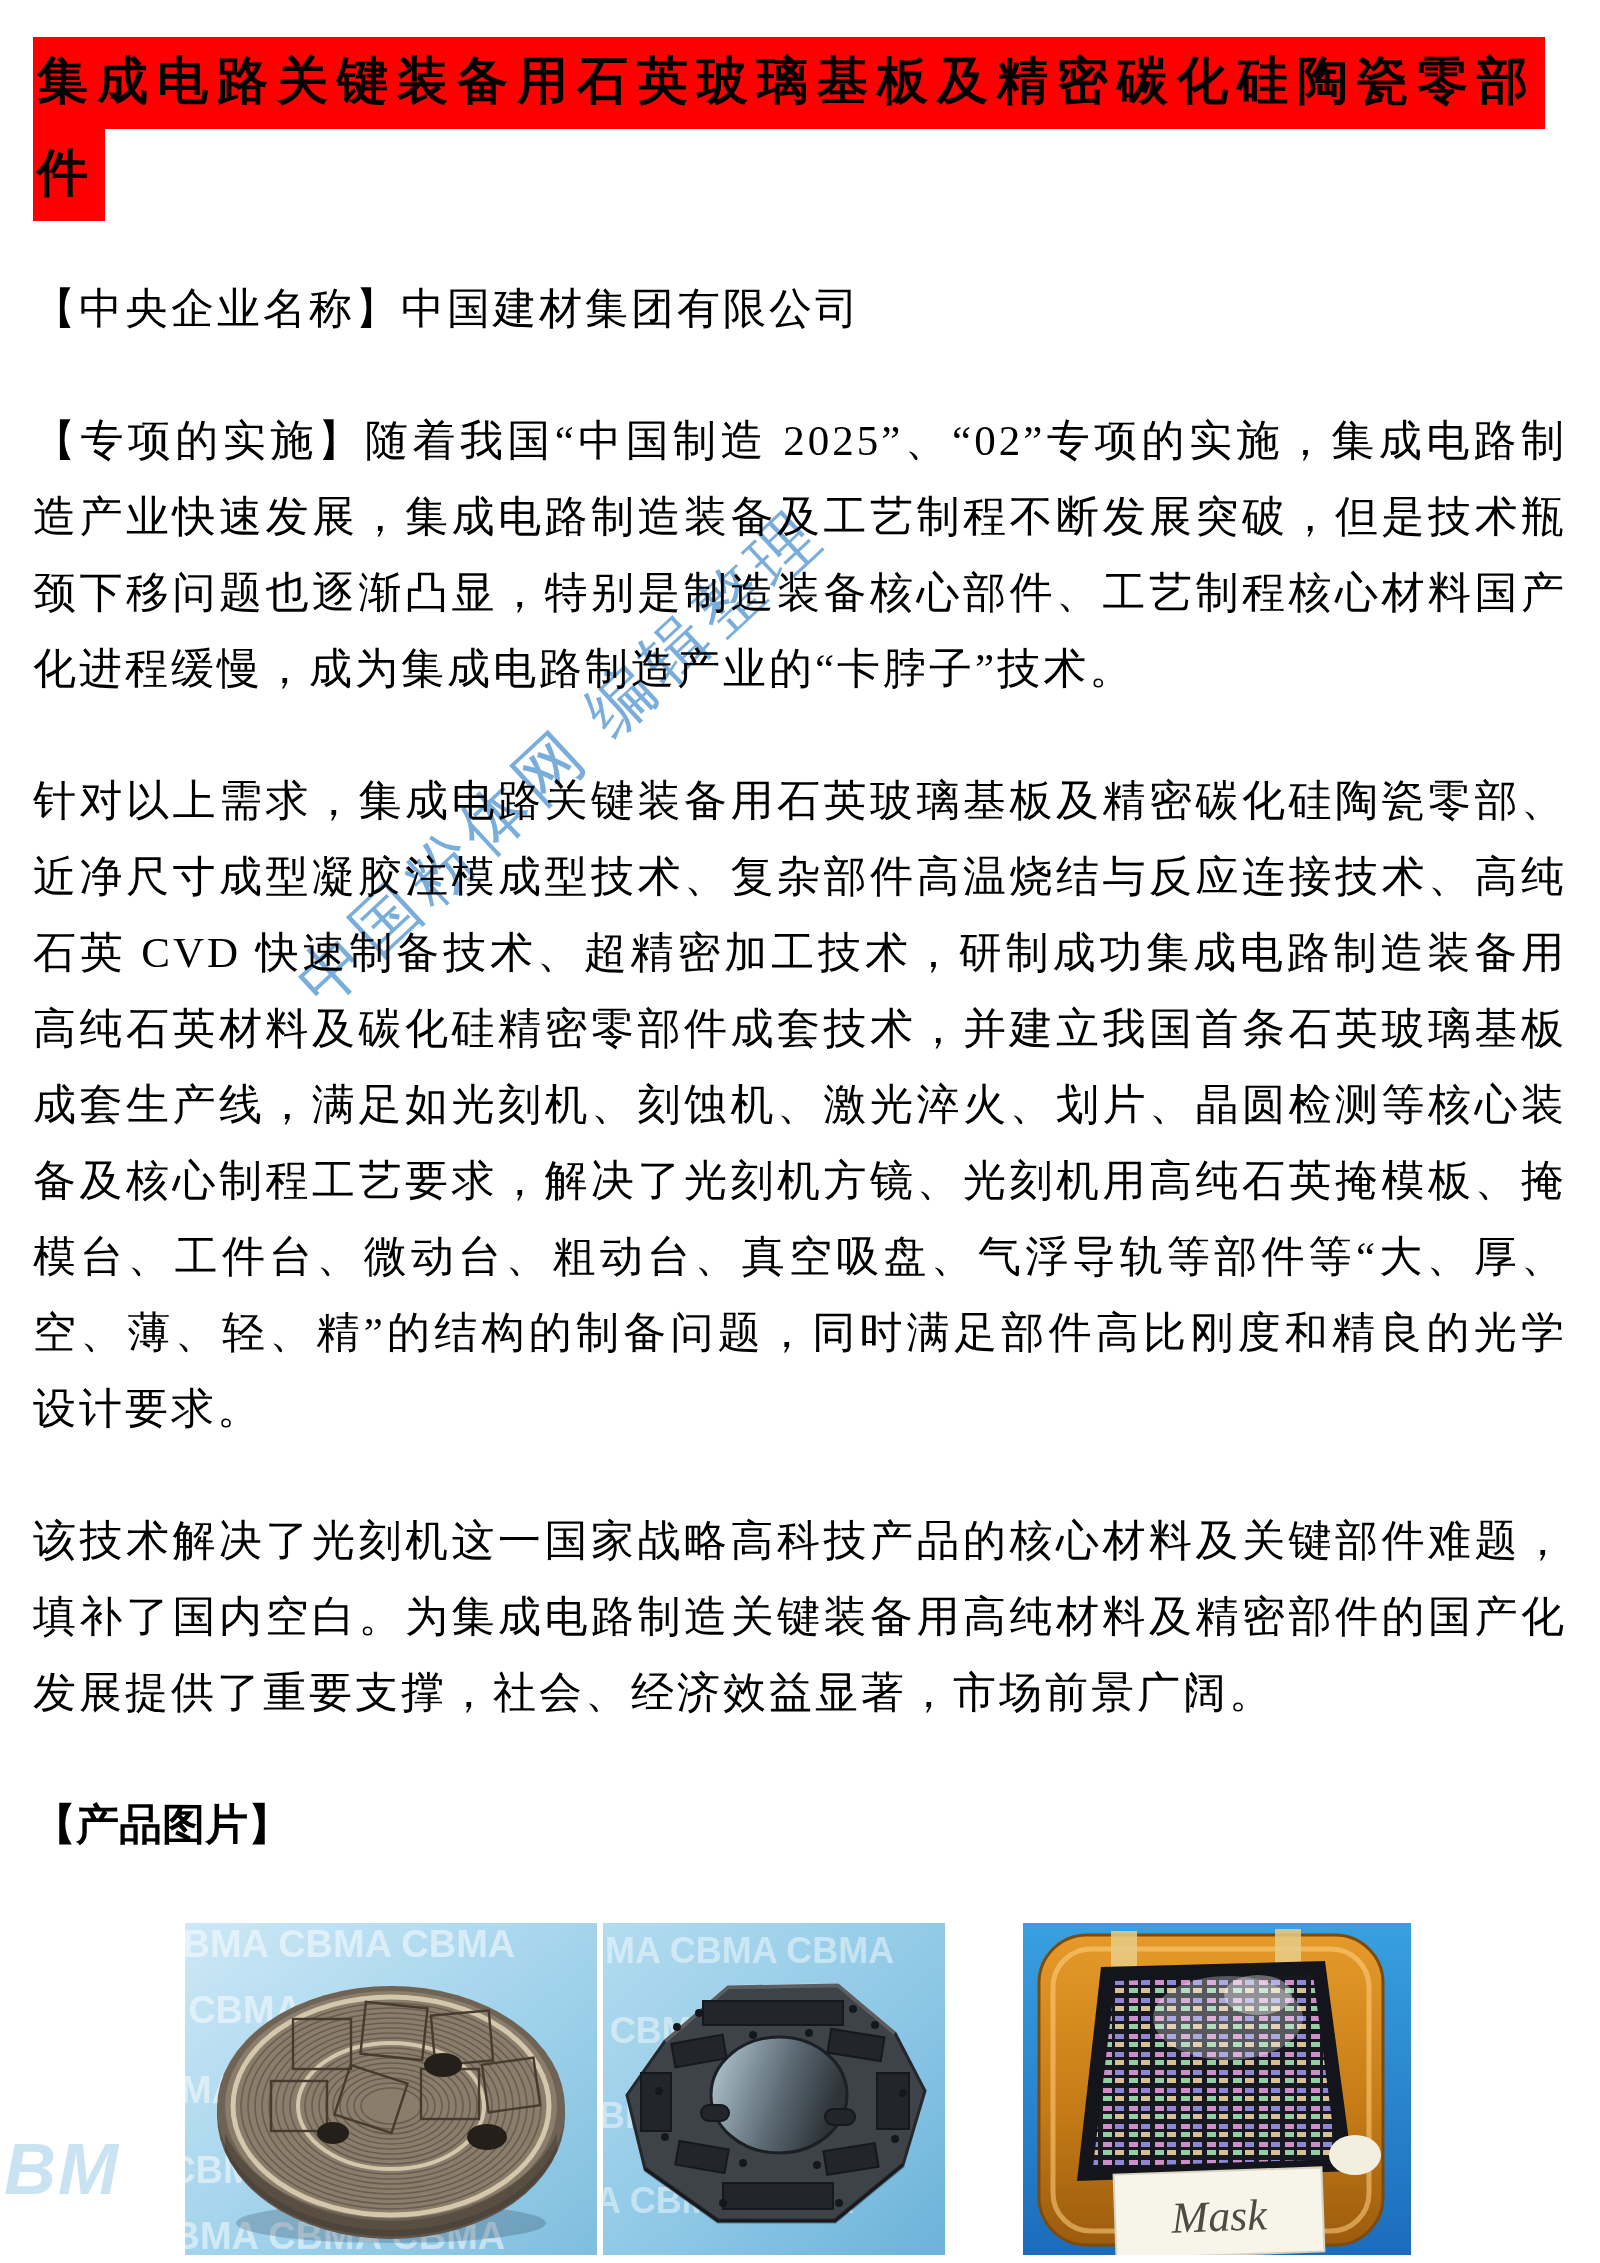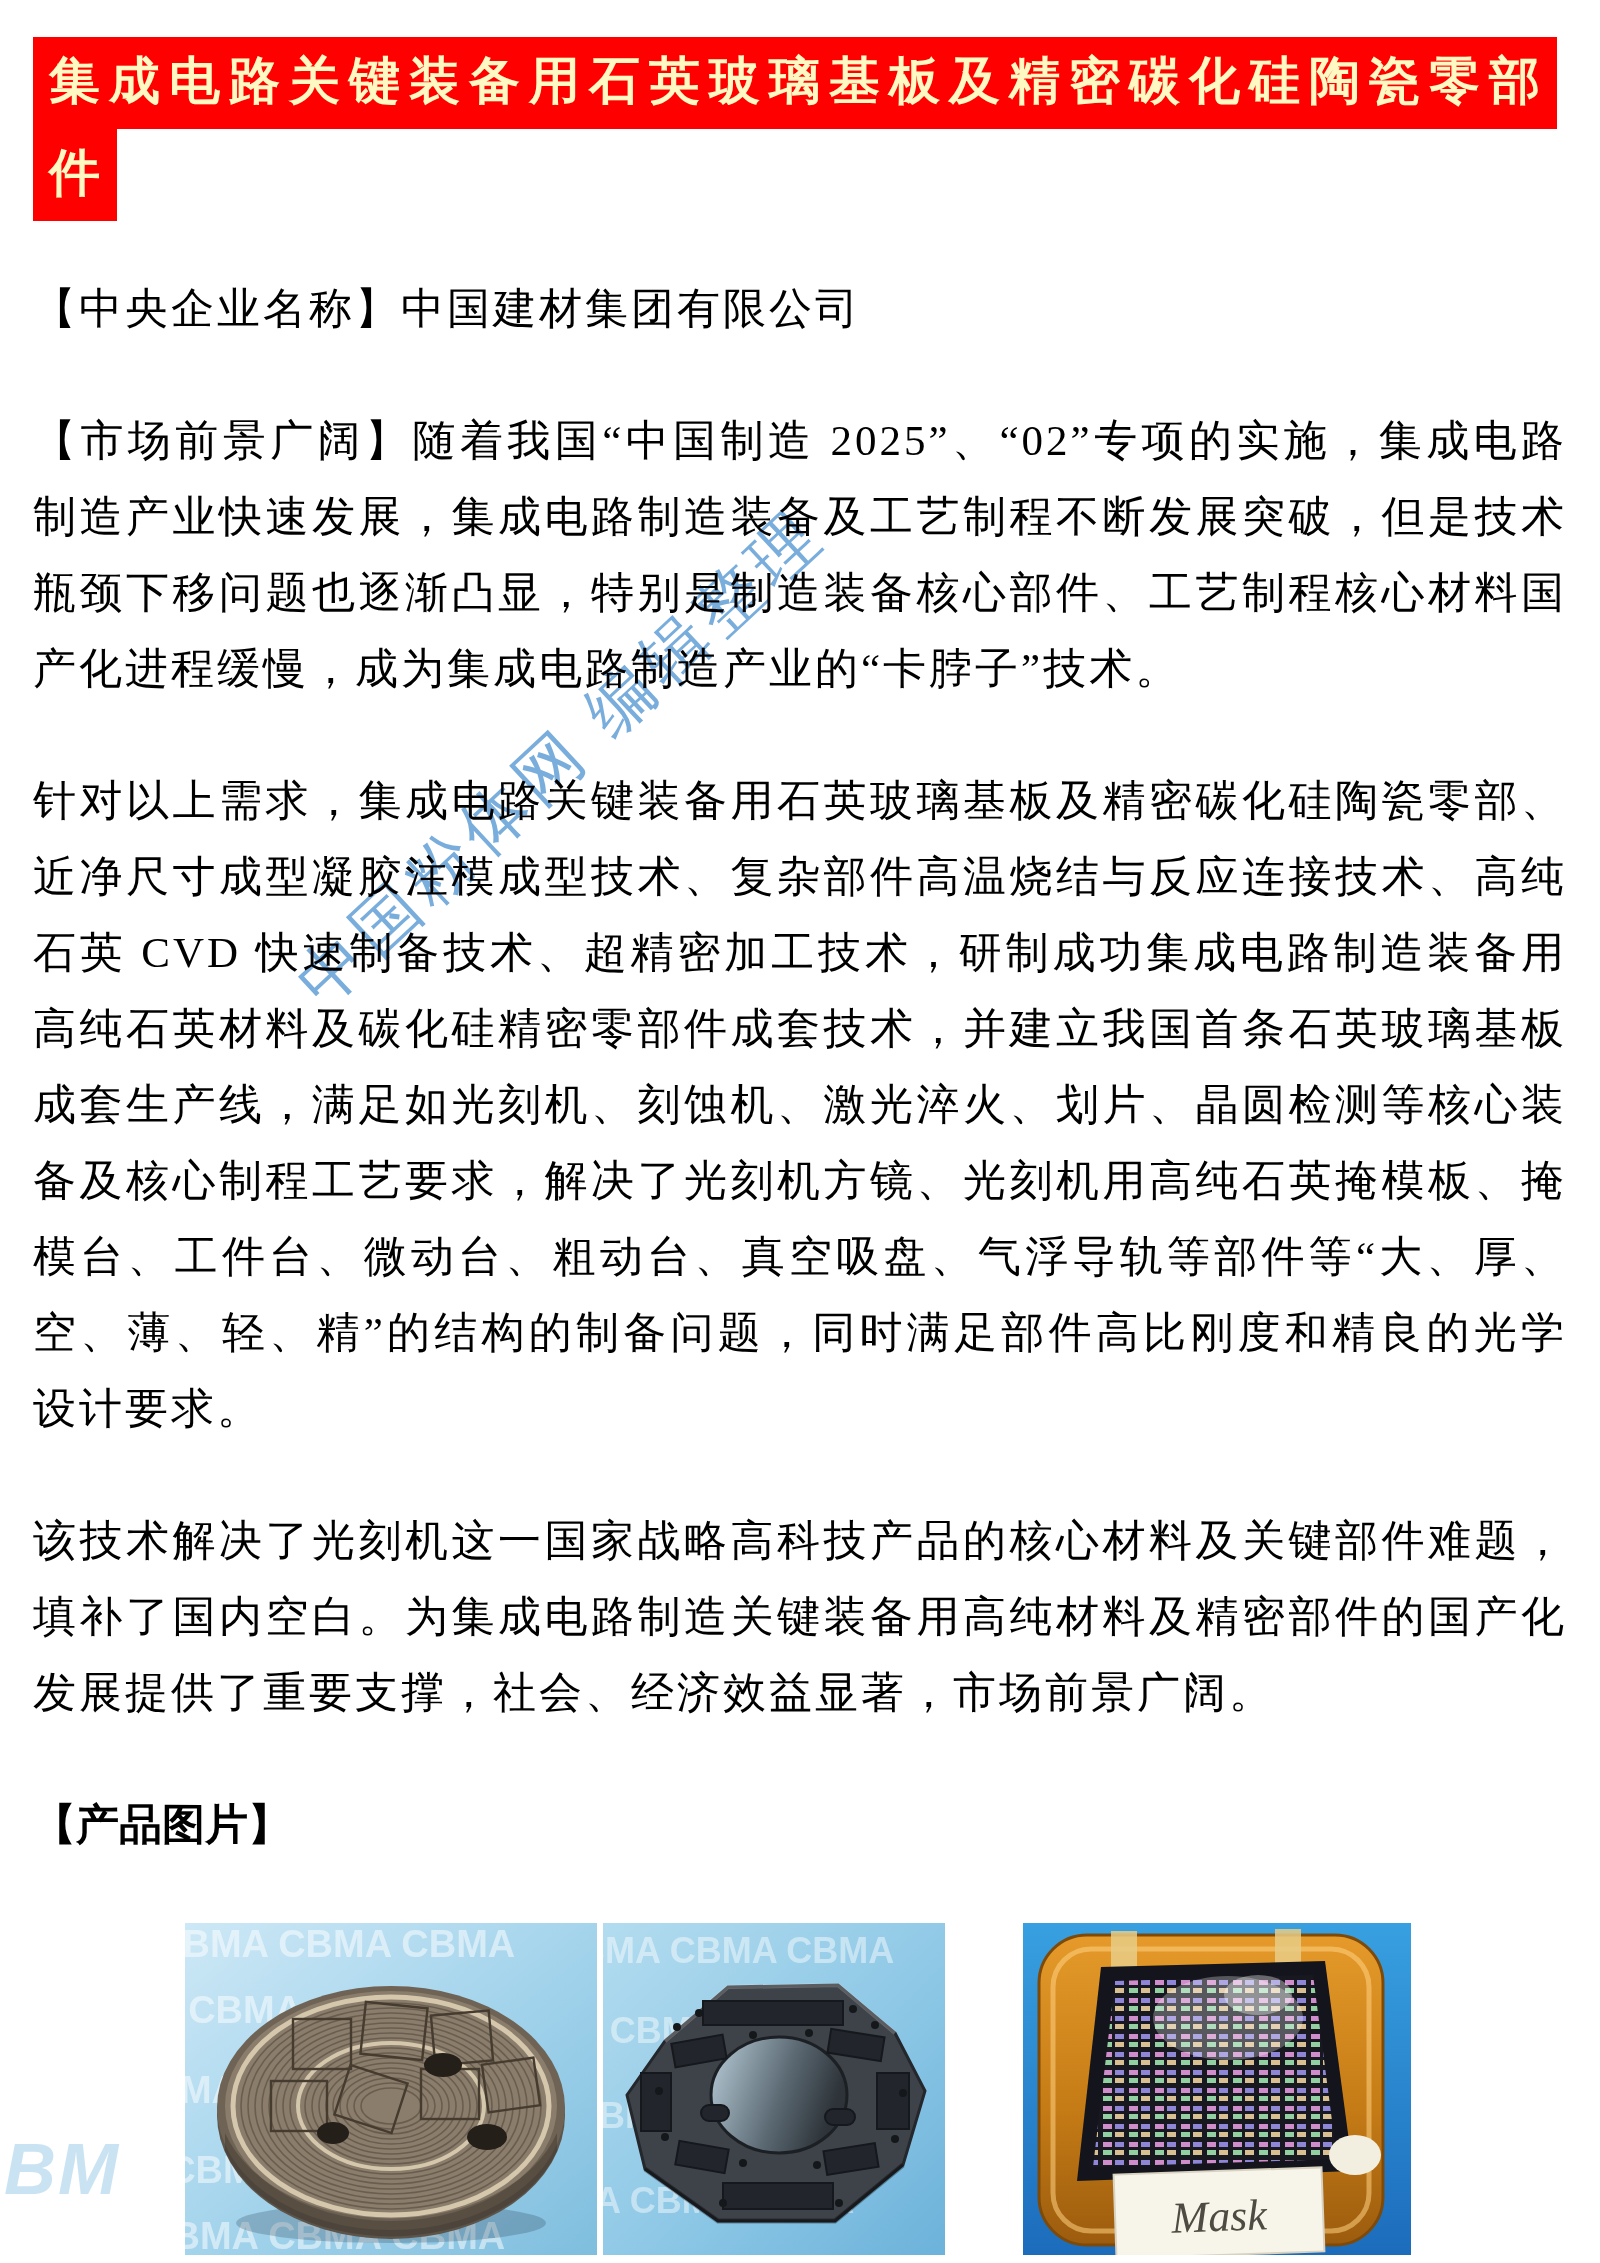--- a/index.html
+++ b/index.html
@@ -12,23 +12,23 @@
     overflow:hidden;
   }
   .doc {
     position:absolute; inset:0;
     padding:37px 33px 0 33px;
     z-index:1;
   }
   
   .title { margin:0 0 50px 0; font-weight:bold; font-size:51px; line-height:84px; }
   .title .hl {
-    background:#fe0000; color:#fef9c3;
+    background:#fe0000; color:#000000;
     letter-spacing:9px;
-    padding:2px 8px 6px 16px;
+    padding:2px 8px 6px 4px;
     display:inline-block;
   }
   
   .line, .para {
     font-size:43px; line-height:76px;
     letter-spacing:3px;
     text-align:justify;
     margin:0 0 56px 0;
   }
   .blabel { font-weight:normal; }
@@ -63,21 +63,21 @@
 
 <div class="doc">
 
   <div class="title">
     <span class="hl">集成电路关键装备用石英玻璃基板及精密碳化硅陶瓷零部</span><br>
     <span class="hl">件</span>
   </div>
 
   <p class="line"><span class="blabel">【中央企业名称】</span><span>中国建材集团有限公司</span></p>
 
-  <p class="para"><span class="blabel">【市场前景广阔】</span><span>随着我国“中国制造 2025”、“02”专项的实施，集成电路制造产业快速发展，集成电路制造装备及工艺制程不断发展突破，但是技术瓶颈下移问题也逐渐凸显，特别是制造装备核心部件、工艺制程核心材料国产化进程缓慢，成为集成电路制造产业的“卡脖子”技术。</span></p>
+  <p class="para"><span class="blabel">【专项的实施】</span><span>随着我国“中国制造 2025”、“02”专项的实施，集成电路制造产业快速发展，集成电路制造装备及工艺制程不断发展突破，但是技术瓶颈下移问题也逐渐凸显，特别是制造装备核心部件、工艺制程核心材料国产化进程缓慢，成为集成电路制造产业的“卡脖子”技术。</span></p>
 
   <p class="para">针对以上需求，集成电路关键装备用石英玻璃基板及精密碳化硅陶瓷零部、近净尺寸成型凝胶注模成型技术、复杂部件高温烧结与反应连接技术、高纯石英 CVD 快速制备技术、超精密加工技术，研制成功集成电路制造装备用高纯石英材料及碳化硅精密零部件成套技术，并建立我国首条石英玻璃基板成套生产线，满足如光刻机、刻蚀机、激光淬火、划片、晶圆检测等核心装备及核心制程工艺要求，解决了光刻机方镜、光刻机用高纯石英掩模板、掩模台、工件台、微动台、粗动台、真空吸盘、气浮导轨等部件等“大、厚、空、薄、轻、精”的结构的制备问题，同时满足部件高比刚度和精良的光学设计要求。</p>
 
   <p class="para">该技术解决了光刻机这一国家战略高科技产品的核心材料及关键部件难题，填补了国内空白。为集成电路制造关键装备用高纯材料及精密部件的国产化发展提供了重要支撑，社会、经济效益显著，市场前景广阔。</p>
 
   <p class="products-heading">【产品图片】</p>
 
   <div class="photos">
 
     <span class="photo photo-1">

